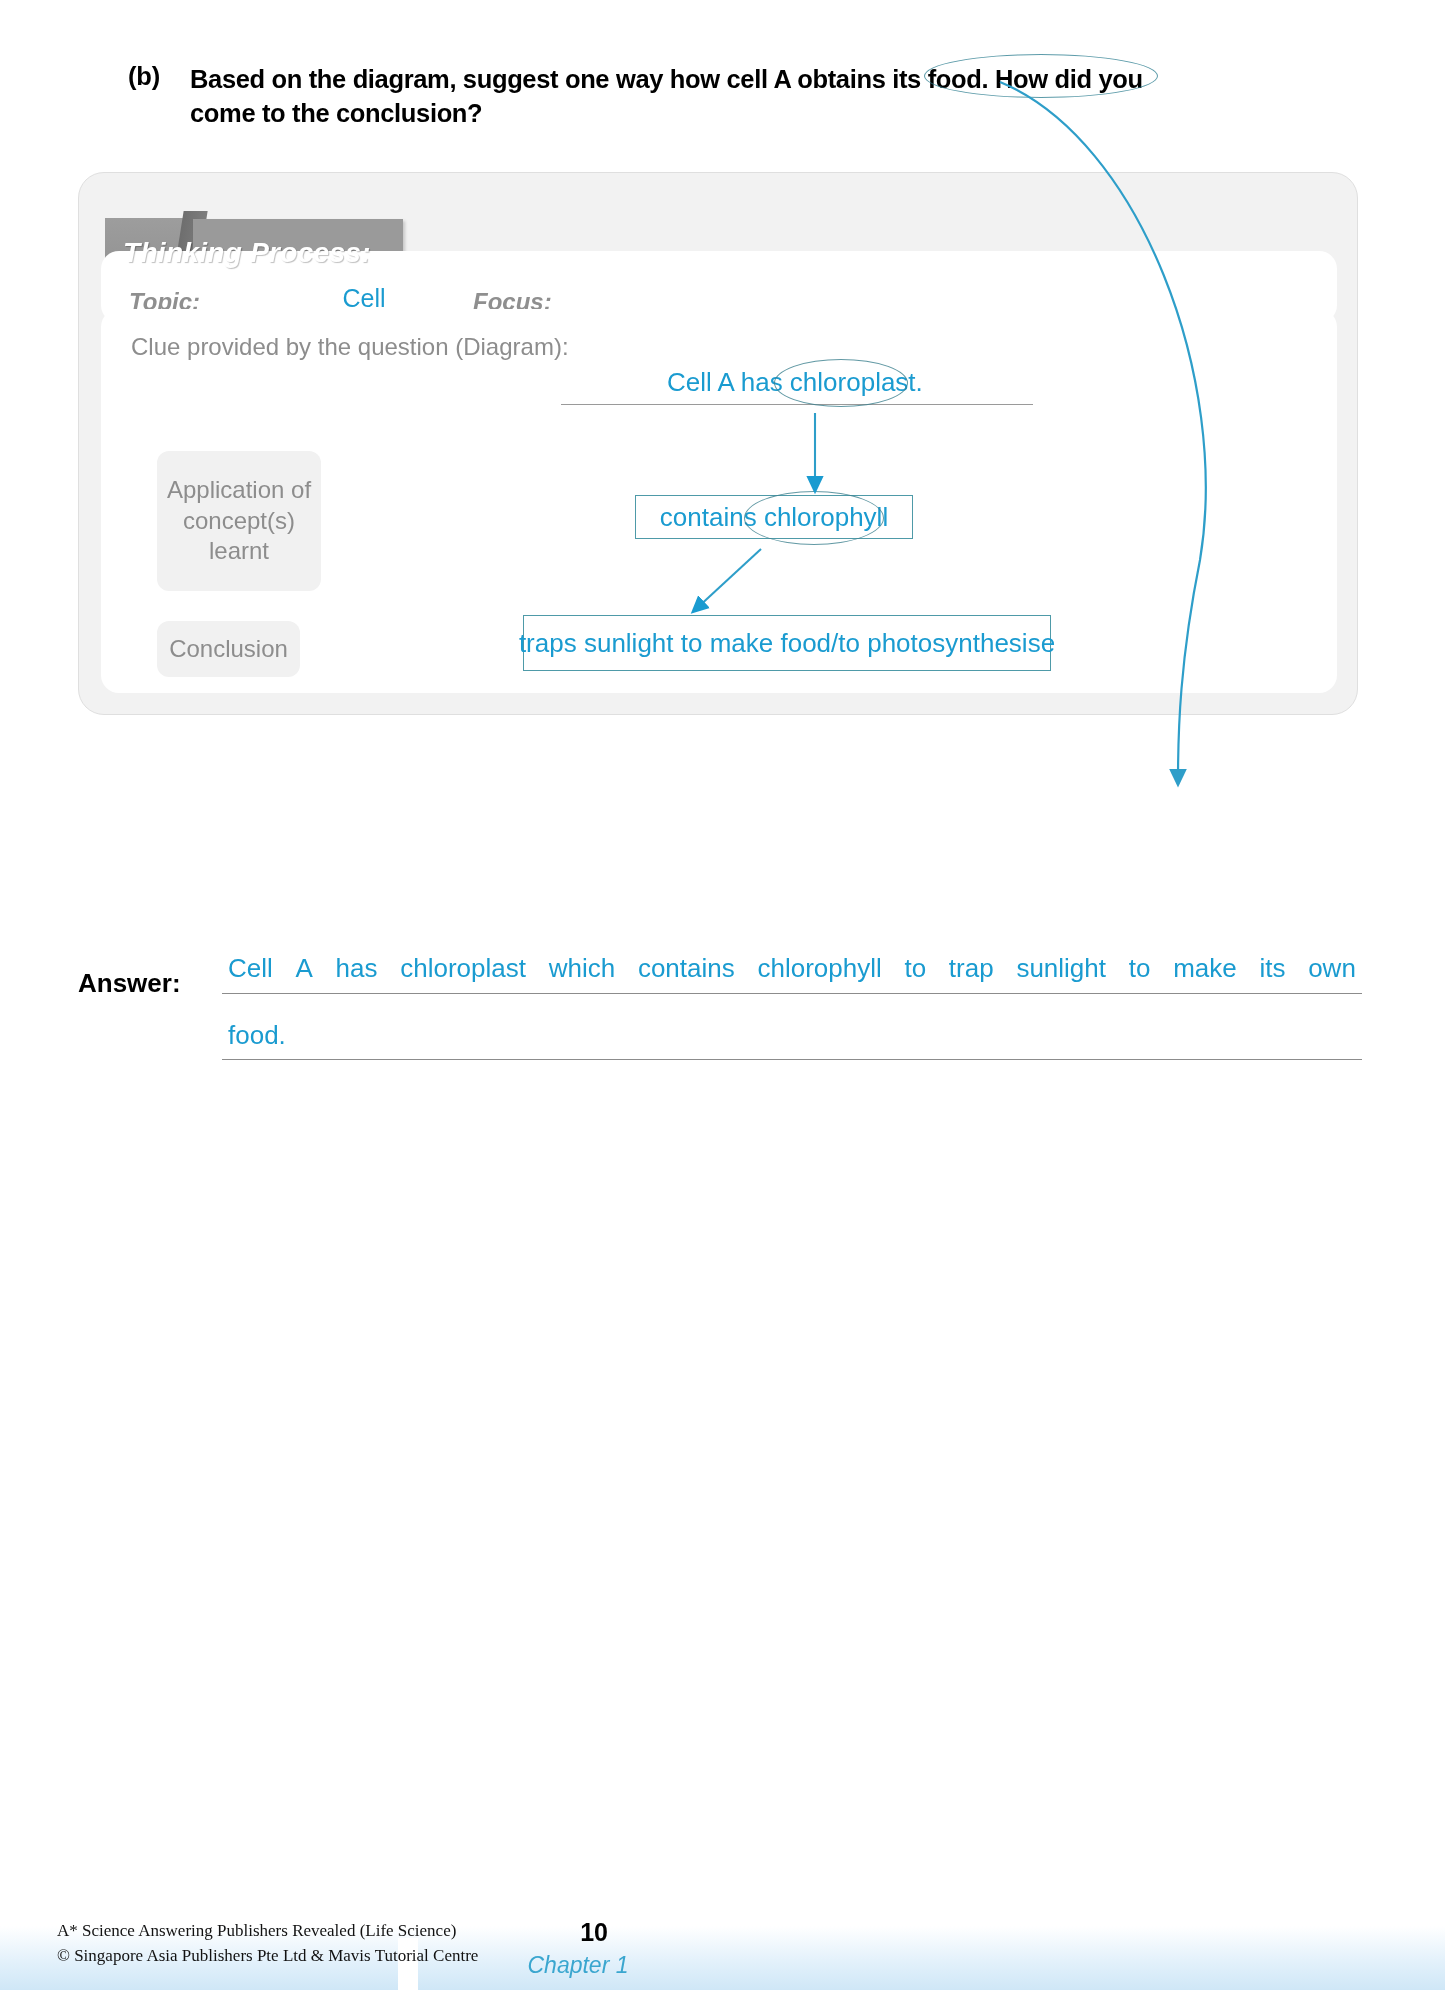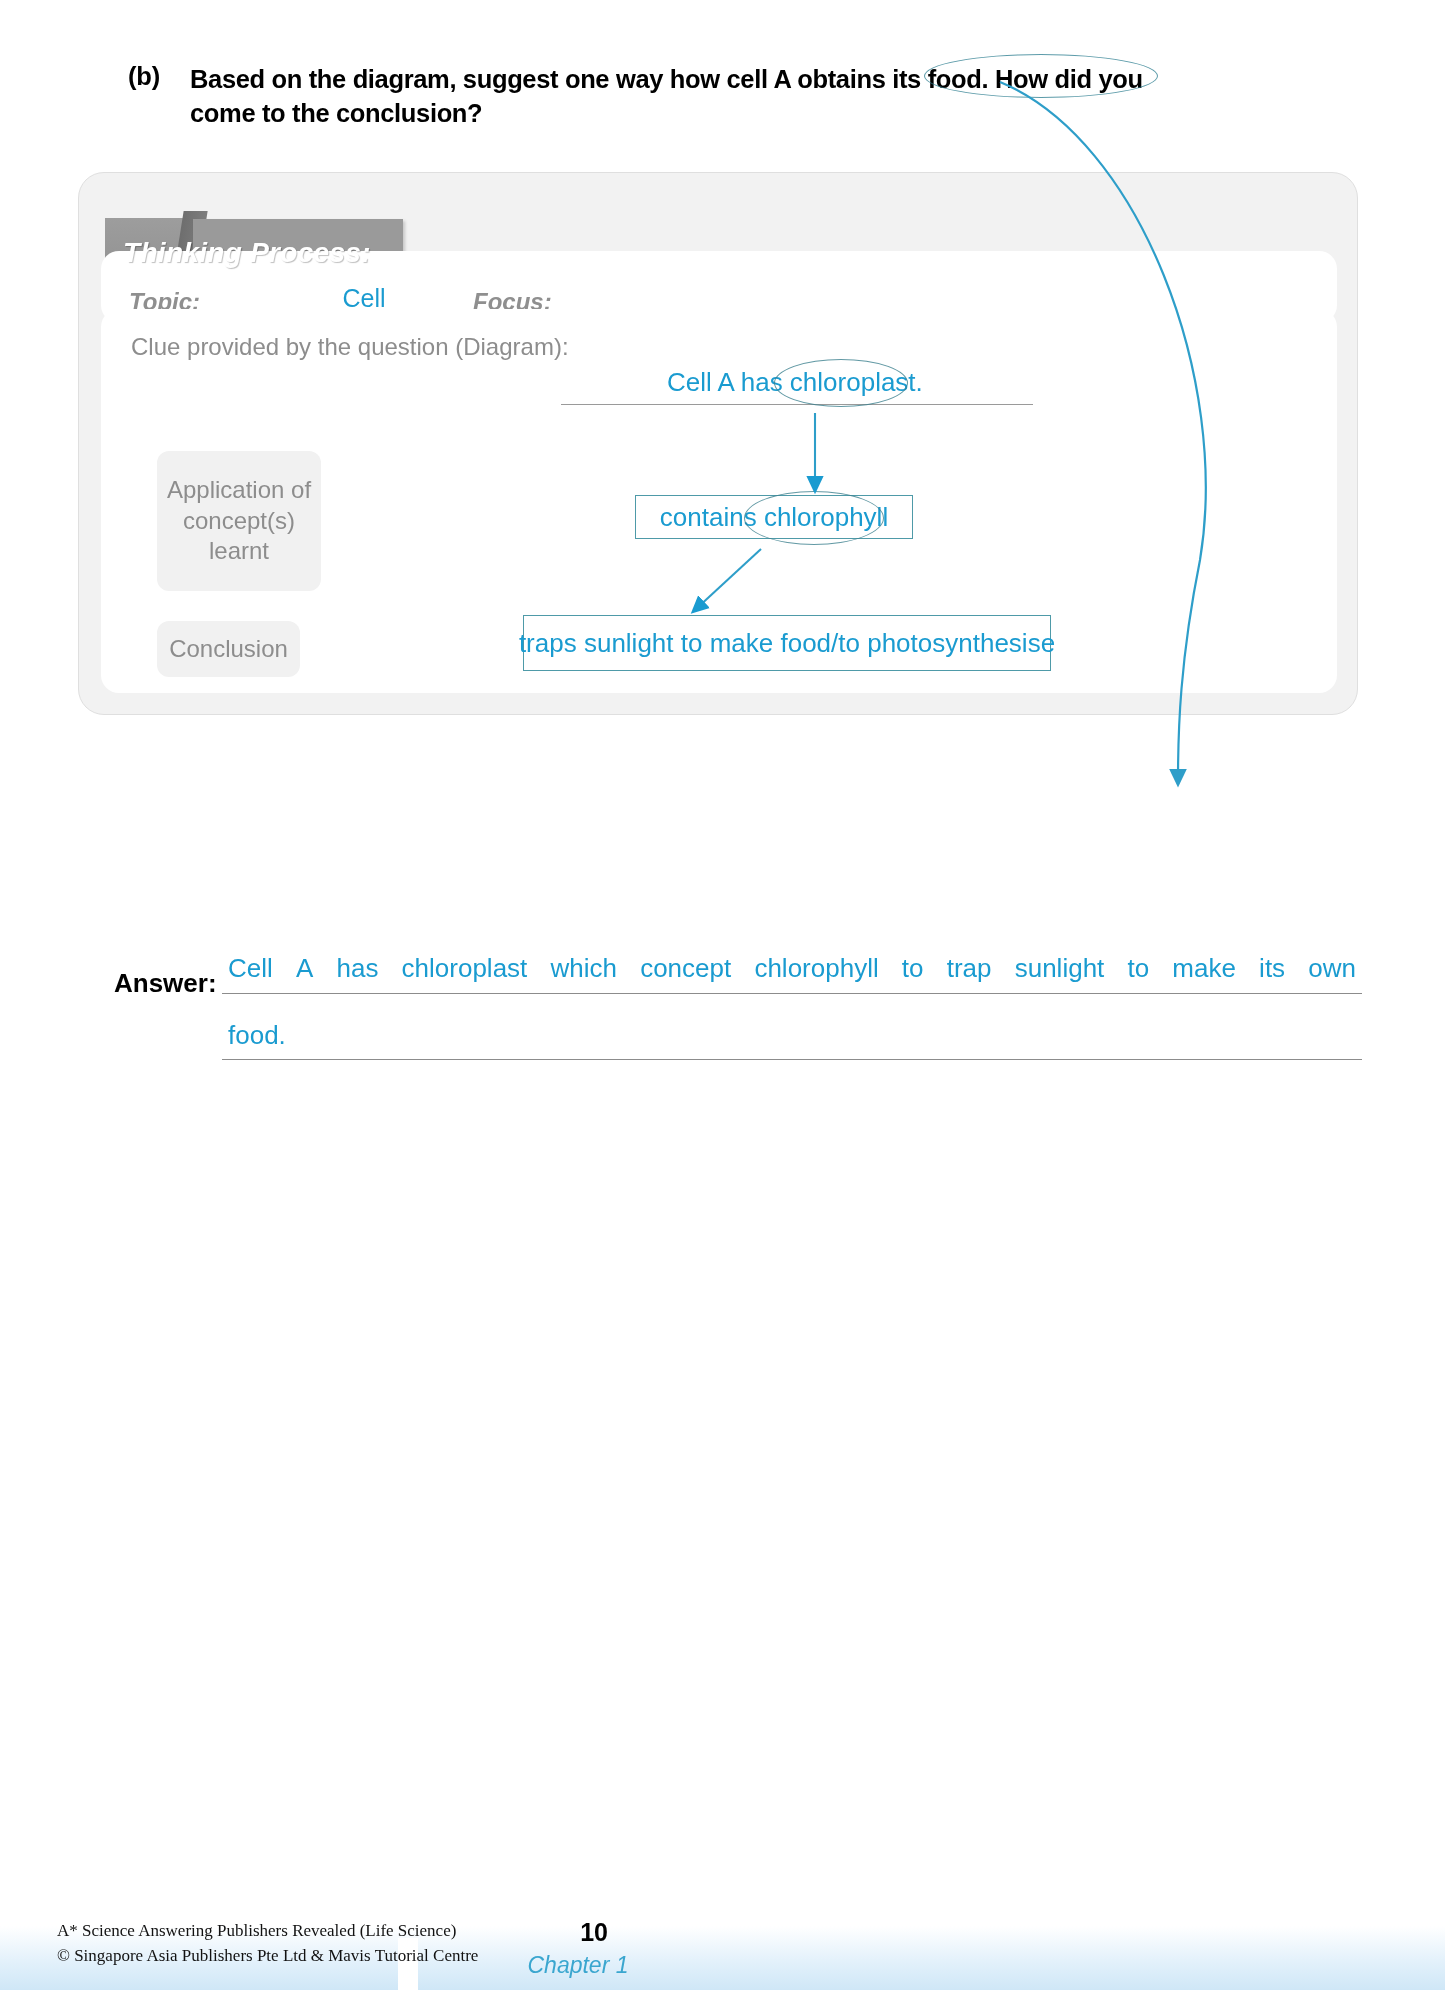--- a/index.html
+++ b/index.html
@@ -289,21 +289,20 @@
   }
 
   
   #answer-label {
     position: absolute;
     left: 78px;
     top: 968px;
     font-size: 26px;
     font-weight: bold;
     color: #000;
-    margin-left: 36px;
   }
   .answer-rule {
     position: absolute;
     left: 222px;
     width: 1140px;
     border-bottom: 1.4px solid #8c8c8c;
   }
   #answer-rule-1 { top: 993px; }
   #answer-rule-2 { top: 1059px; }
   #answer-line-1 {
@@ -452,21 +451,21 @@
 
 <div id="answer-label">Answer:</div>
 <div class="answer-rule" id="answer-rule-1"></div>
 <div class="answer-rule" id="answer-rule-2"></div>
 <div id="answer-line-1">
     <span>Cell</span>
     <span>A</span>
     <span>has</span>
     <span>chloroplast</span>
     <span>which</span>
-    <span>concept</span>
+    <span>contains</span>
     <span>chlorophyll</span>
     <span>to</span>
     <span>trap</span>
     <span>sunlight</span>
     <span>to</span>
     <span>make</span>
     <span>its</span>
     <span>own</span>
   </div>
 <div id="answer-line-2">food.</div>

